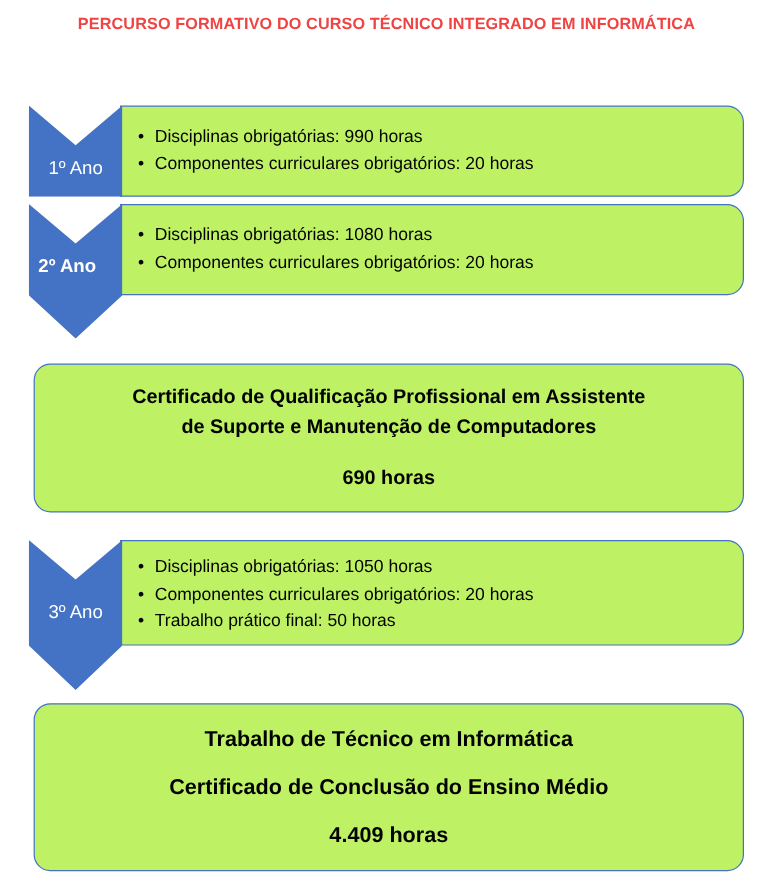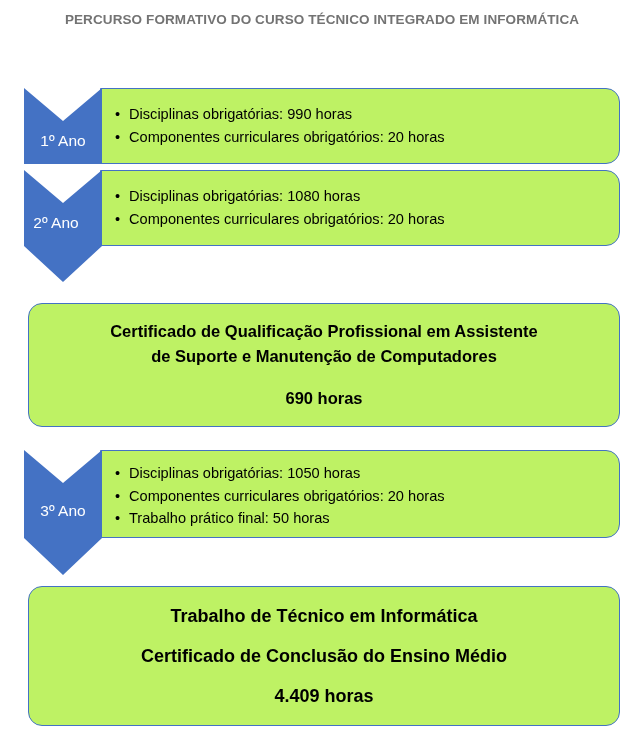--- a/index.html
+++ b/index.html
@@ -17,21 +17,21 @@
 
   
   #diagram-title {
     position: absolute;
     left: 60px;
     top: 9px;
     width: 524px;
     text-align: center;
     font-size: 13.5px;
     font-weight: bold;
-    color: #737373;
+    color: #ef4444;
     line-height: 21px;
     letter-spacing: 0.1px;
   }
 
   
   .stage-row {
     position: absolute;
   }
 
   
@@ -129,21 +129,21 @@
 
 <div class="stage-row" style="left:24px; top:170px; width:596px; height:112px;">
 
   <div class="content-box square-left" style="left:76px; top:0px; width:520px; height:76px;">
     <ul class="bullets" style="margin:14px 0 0 14px;">
       <li>Disciplinas obrigatórias: 1080 horas</li>
       <li>Componentes curriculares obrigatórios: 20 horas</li>
     </ul>
   </div>
 
-  <div class="chevron" style="width:64px; height:112px;">
+  <div class="chevron" style="width:64px; height:112px;font-weight:bold;">
     <svg width="78" height="112" viewBox="0 0 78 112">
       <path d="M0,0 L39,33 L78,0 L78,76 L39,112 L0,76 Z" fill="#4472C4"></path>
     </svg>
     <div class="chevron-label" style="top:44px;">2º Ano</div>
   </div>
 </div>
 
 <div class="content-box award-box" style="left:28px; top:303px; width:592px; height:124px;">
   <div class="award-line" style="font-size:16.5px; line-height:25px;">Certificado de Qualificação Profissional em Assistente</div>
   <div class="award-line" style="font-size:16.5px; line-height:25px;">de Suporte e Manutenção de Computadores</div>

